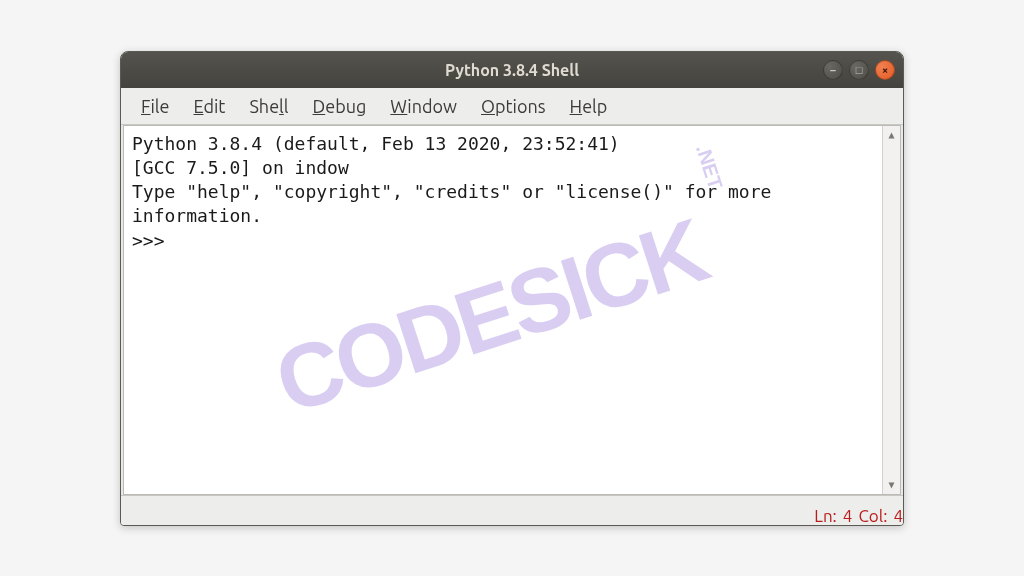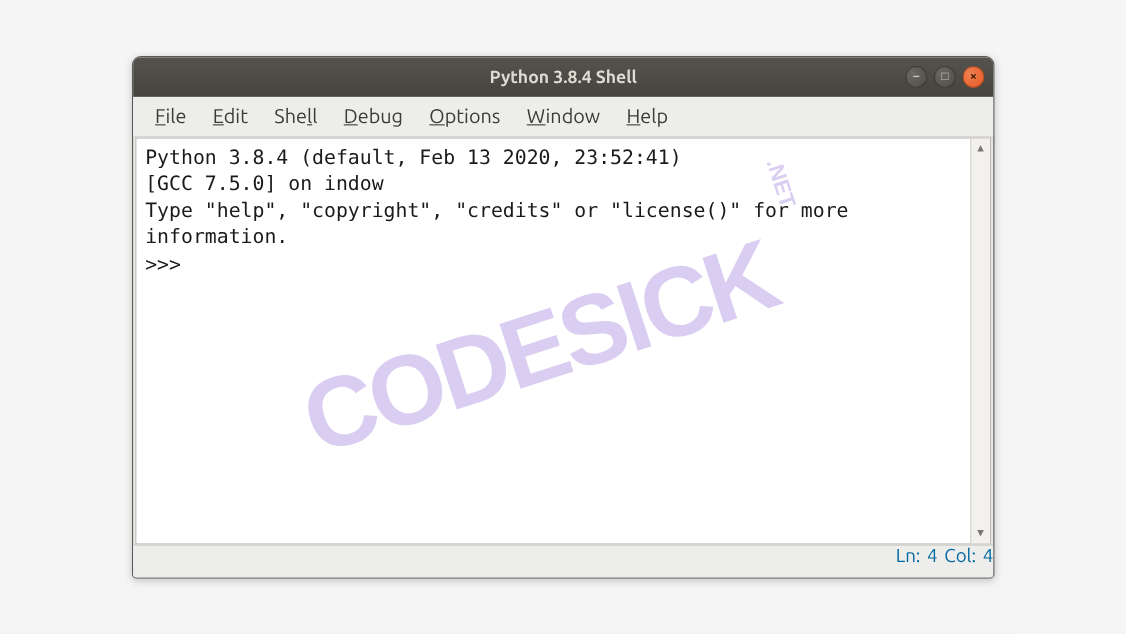--- a/index.html
+++ b/index.html
@@ -129,24 +129,24 @@
       color: #7b7973;
       cursor: pointer;
     }
     .sb-track { flex: 1; }
     .statusbar {
       background: #ededeb;
       border-top: 1px solid #c9c7c2;
       height: 30px;
       display: flex;
       justify-content: flex-end;
-      align-items: flex-start;
+      align-items: flex-end;
       padding: 0 0;
       font-size: 17px;
-      color: #0369a1;
+      color: #b91c1c;
     }
     .statusbar span { margin-left: 6px; }
   </style>
 </head>
 <body>
 
 <div class="window">
 
   <div class="titlebar">
     <span>Python 3.8.4 Shell</span>
@@ -155,22 +155,22 @@
       <div class="ctrl-btn ctrl-max">□</div>
       <div class="ctrl-btn ctrl-close">×</div>
     </div>
   </div>
 
   <div class="menubar">
     <div class="menu-item"><span class="mn-u">F</span>ile</div>
     <div class="menu-item"><span class="mn-u">E</span>dit</div>
     <div class="menu-item">She<span class="mn-u">l</span>l</div>
     <div class="menu-item"><span class="mn-u">D</span>ebug</div>
+    <div class="menu-item"><span class="mn-u">W</span>indow</div>
     <div class="menu-item"><span class="mn-u">O</span>ptions</div>
-    <div class="menu-item"><span class="mn-u">W</span>indow</div>
     <div class="menu-item"><span class="mn-u">H</span>elp</div>
   </div>
 
   <div class="editor">
     <div class="editor-text"><span>Python 3.8.4 (default, Feb 13 2020, 23:52:41)</span>
 <span>[GCC 7.5.0] on indow</span>
 <span>Type "help", "copyright", "credits" or "license()" for more information.</span>
 <span class="prompt">&gt;&gt;&gt; </span></div>
     <div class="watermark"><span>CODESICK</span><span class="sub">.NET</span></div>
     <div class="scrollbar">

